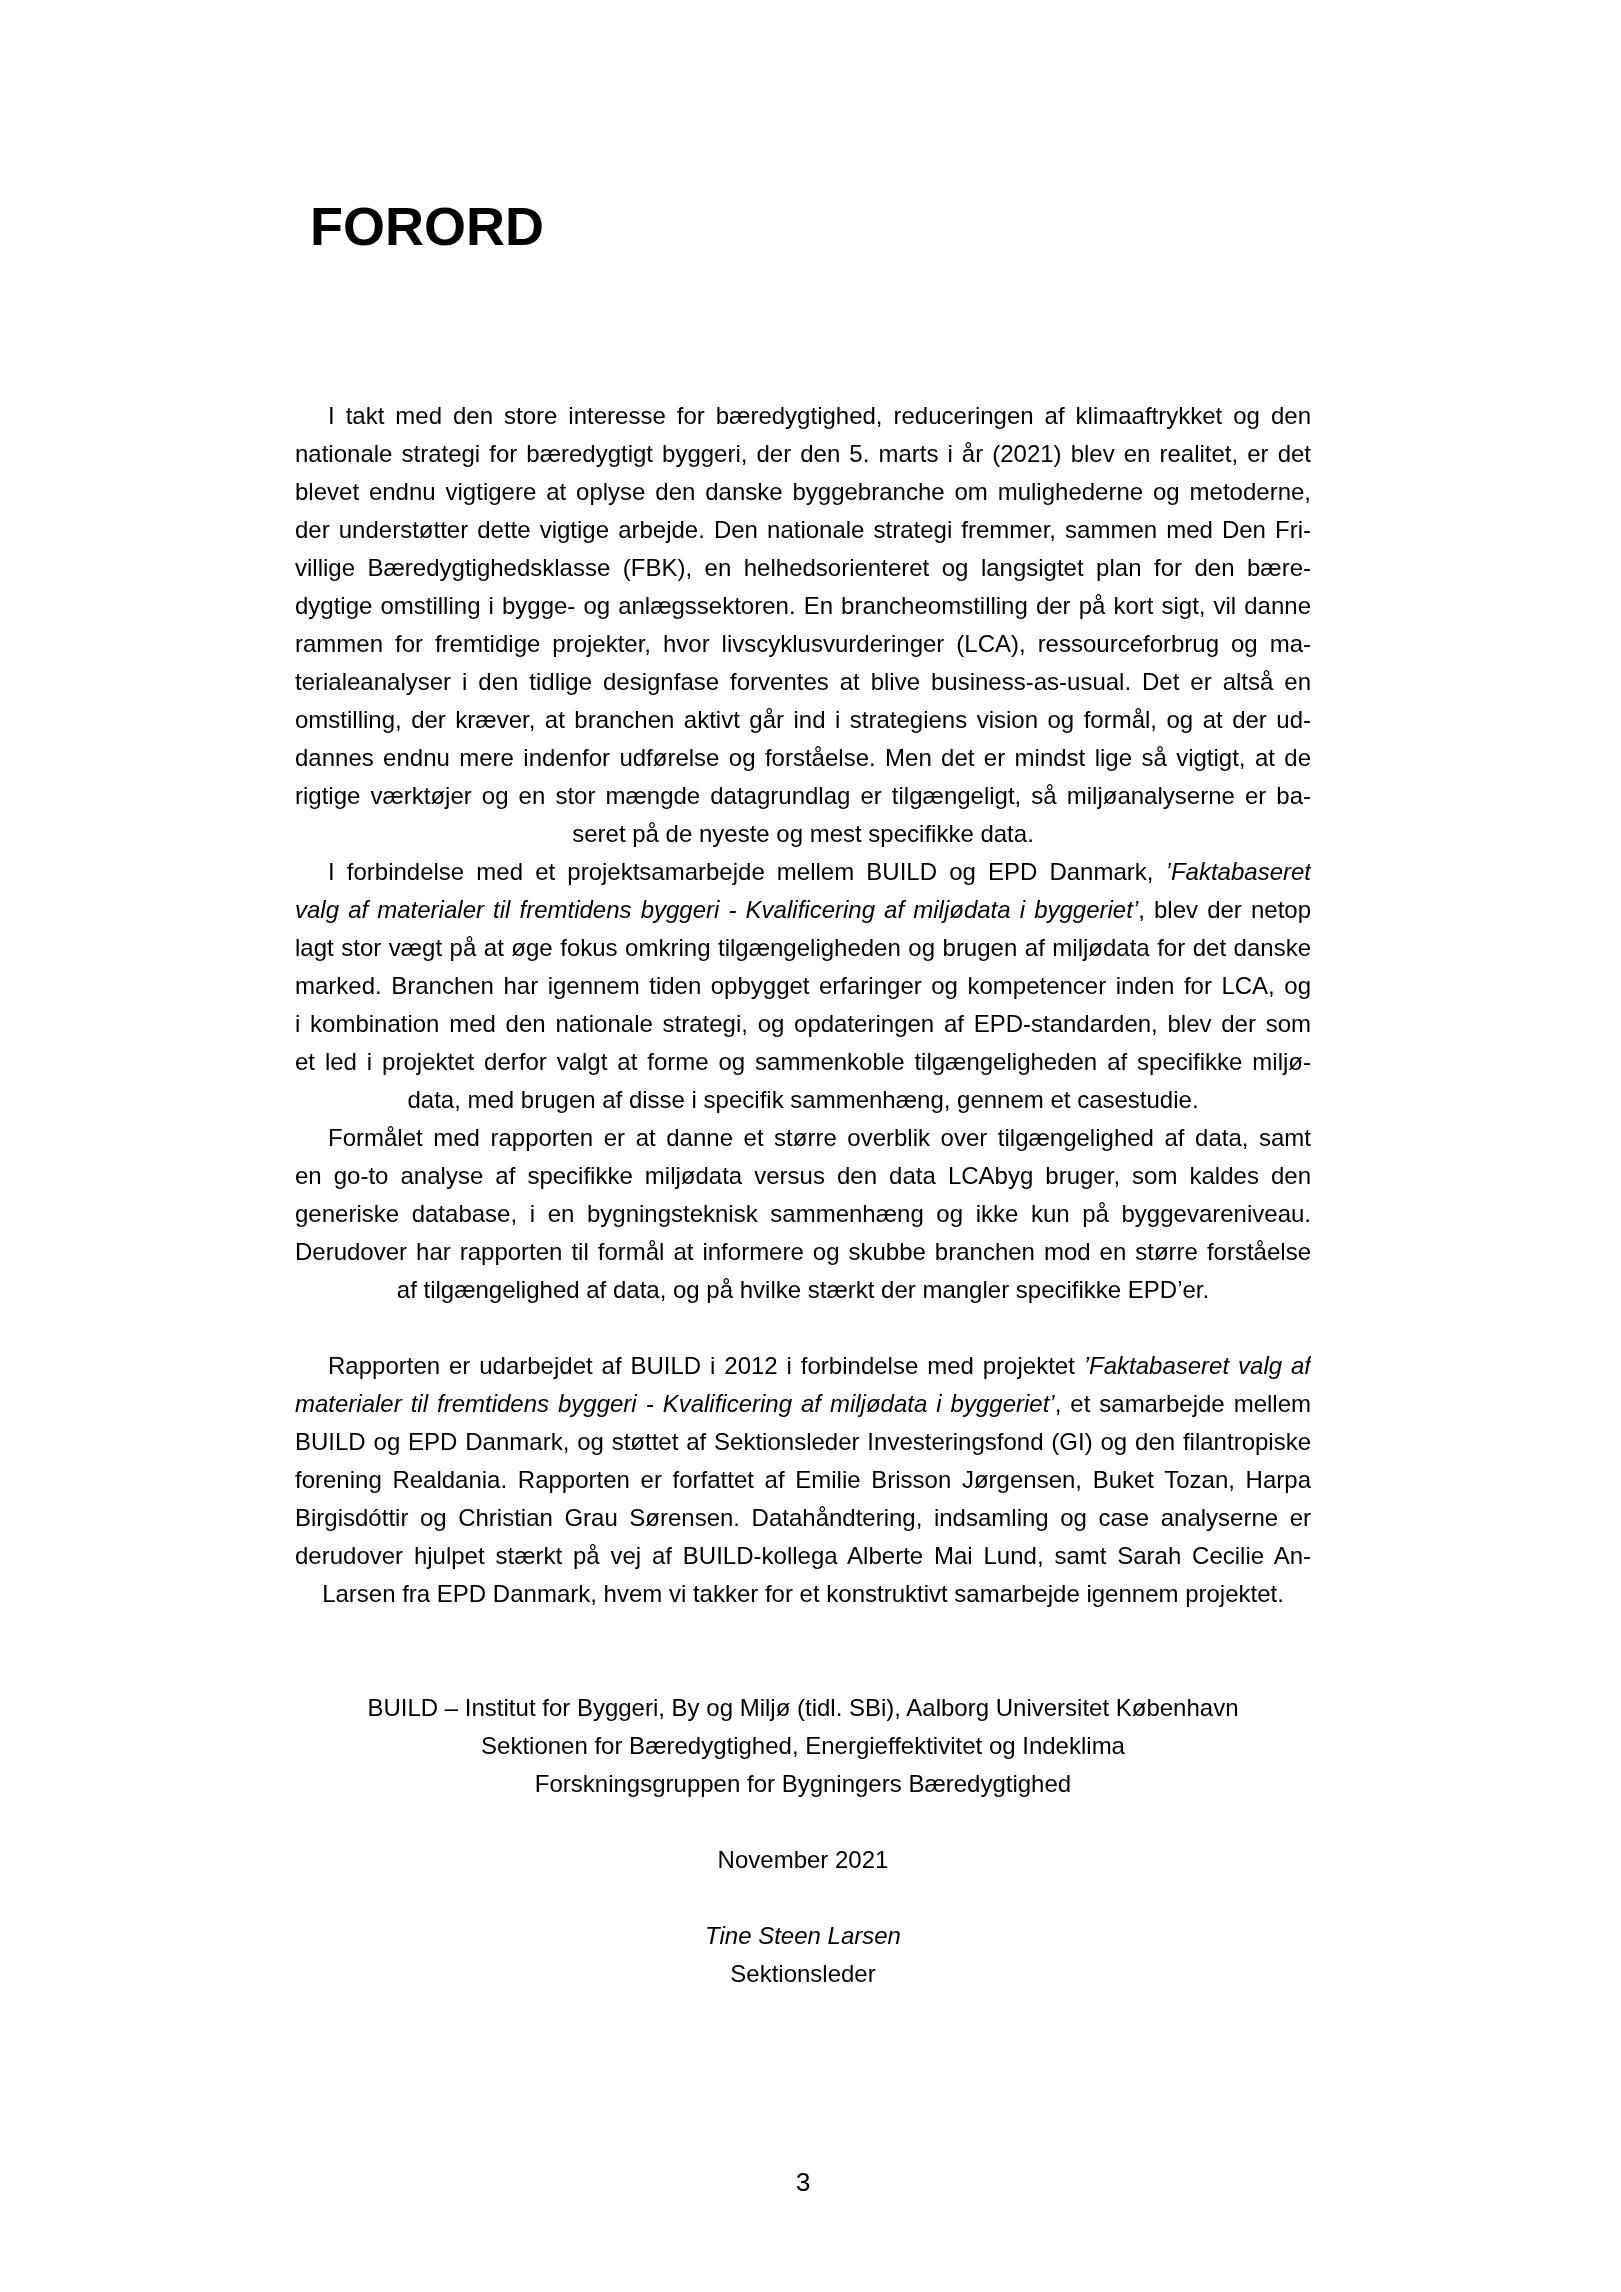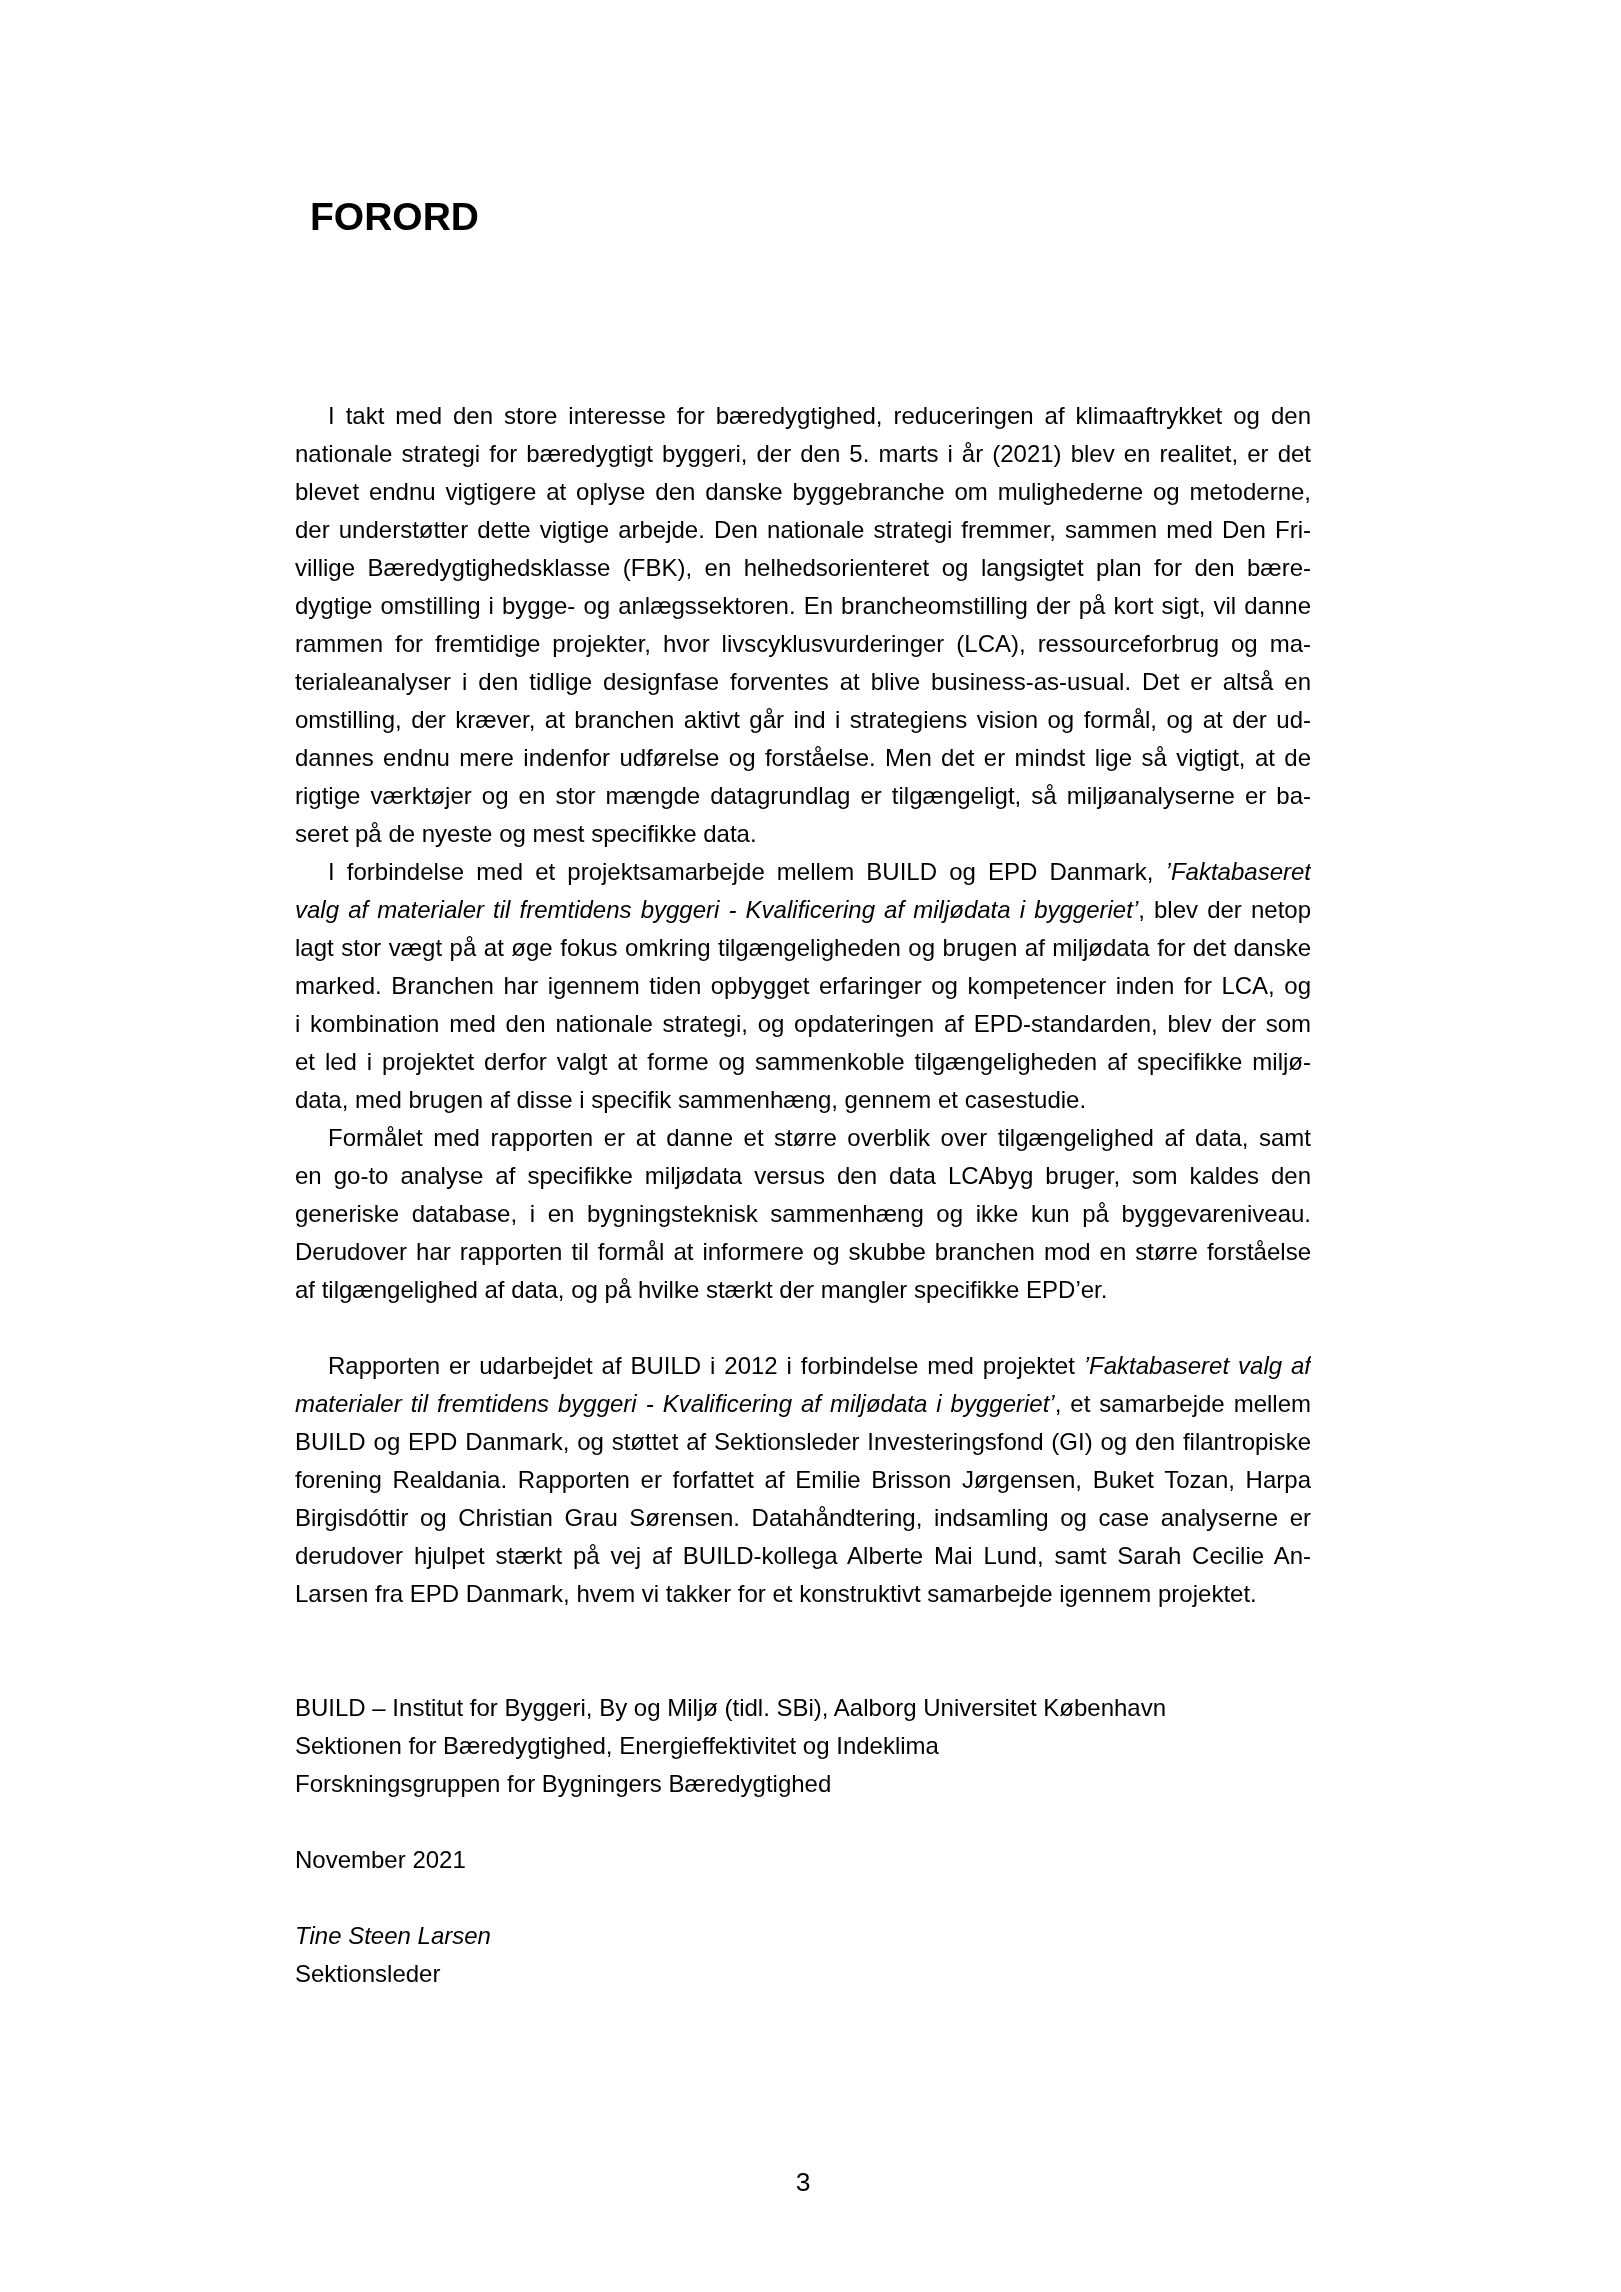--- a/index.html
+++ b/index.html
@@ -13,21 +13,21 @@
     height: 2293px;
     background: #ffffff;
     font-family: "Liberation Sans", sans-serif;
     color: #000000;
     overflow: hidden;
   }
   .page-title {
     position: absolute;
     left: 310px;
     top: 168px;
-    font-size: 39px;
+    font-size: 54px;
     line-height: 45px;
     font-weight: bold;
     letter-spacing: 0;
     white-space: nowrap;
   }
   .body-text {
     position: absolute;
     left: 295px;
     top: 397px;
     width: 1016px;
@@ -41,21 +41,21 @@
     white-space: normal;
   }
   
   .line.just::after {
     content: "";
     display: inline-block;
     width: 100%;
     height: 0;
   }
   .line.unjust {
-    text-align: left;
+    text-align: center;
   }
   .line.indent > span:first-child {
     padding-left: 33px;
     margin-top: 32px;
   }
   .it {
     font-style: italic;
   }
   .spacer { width: 100%; }
   .page-number {

